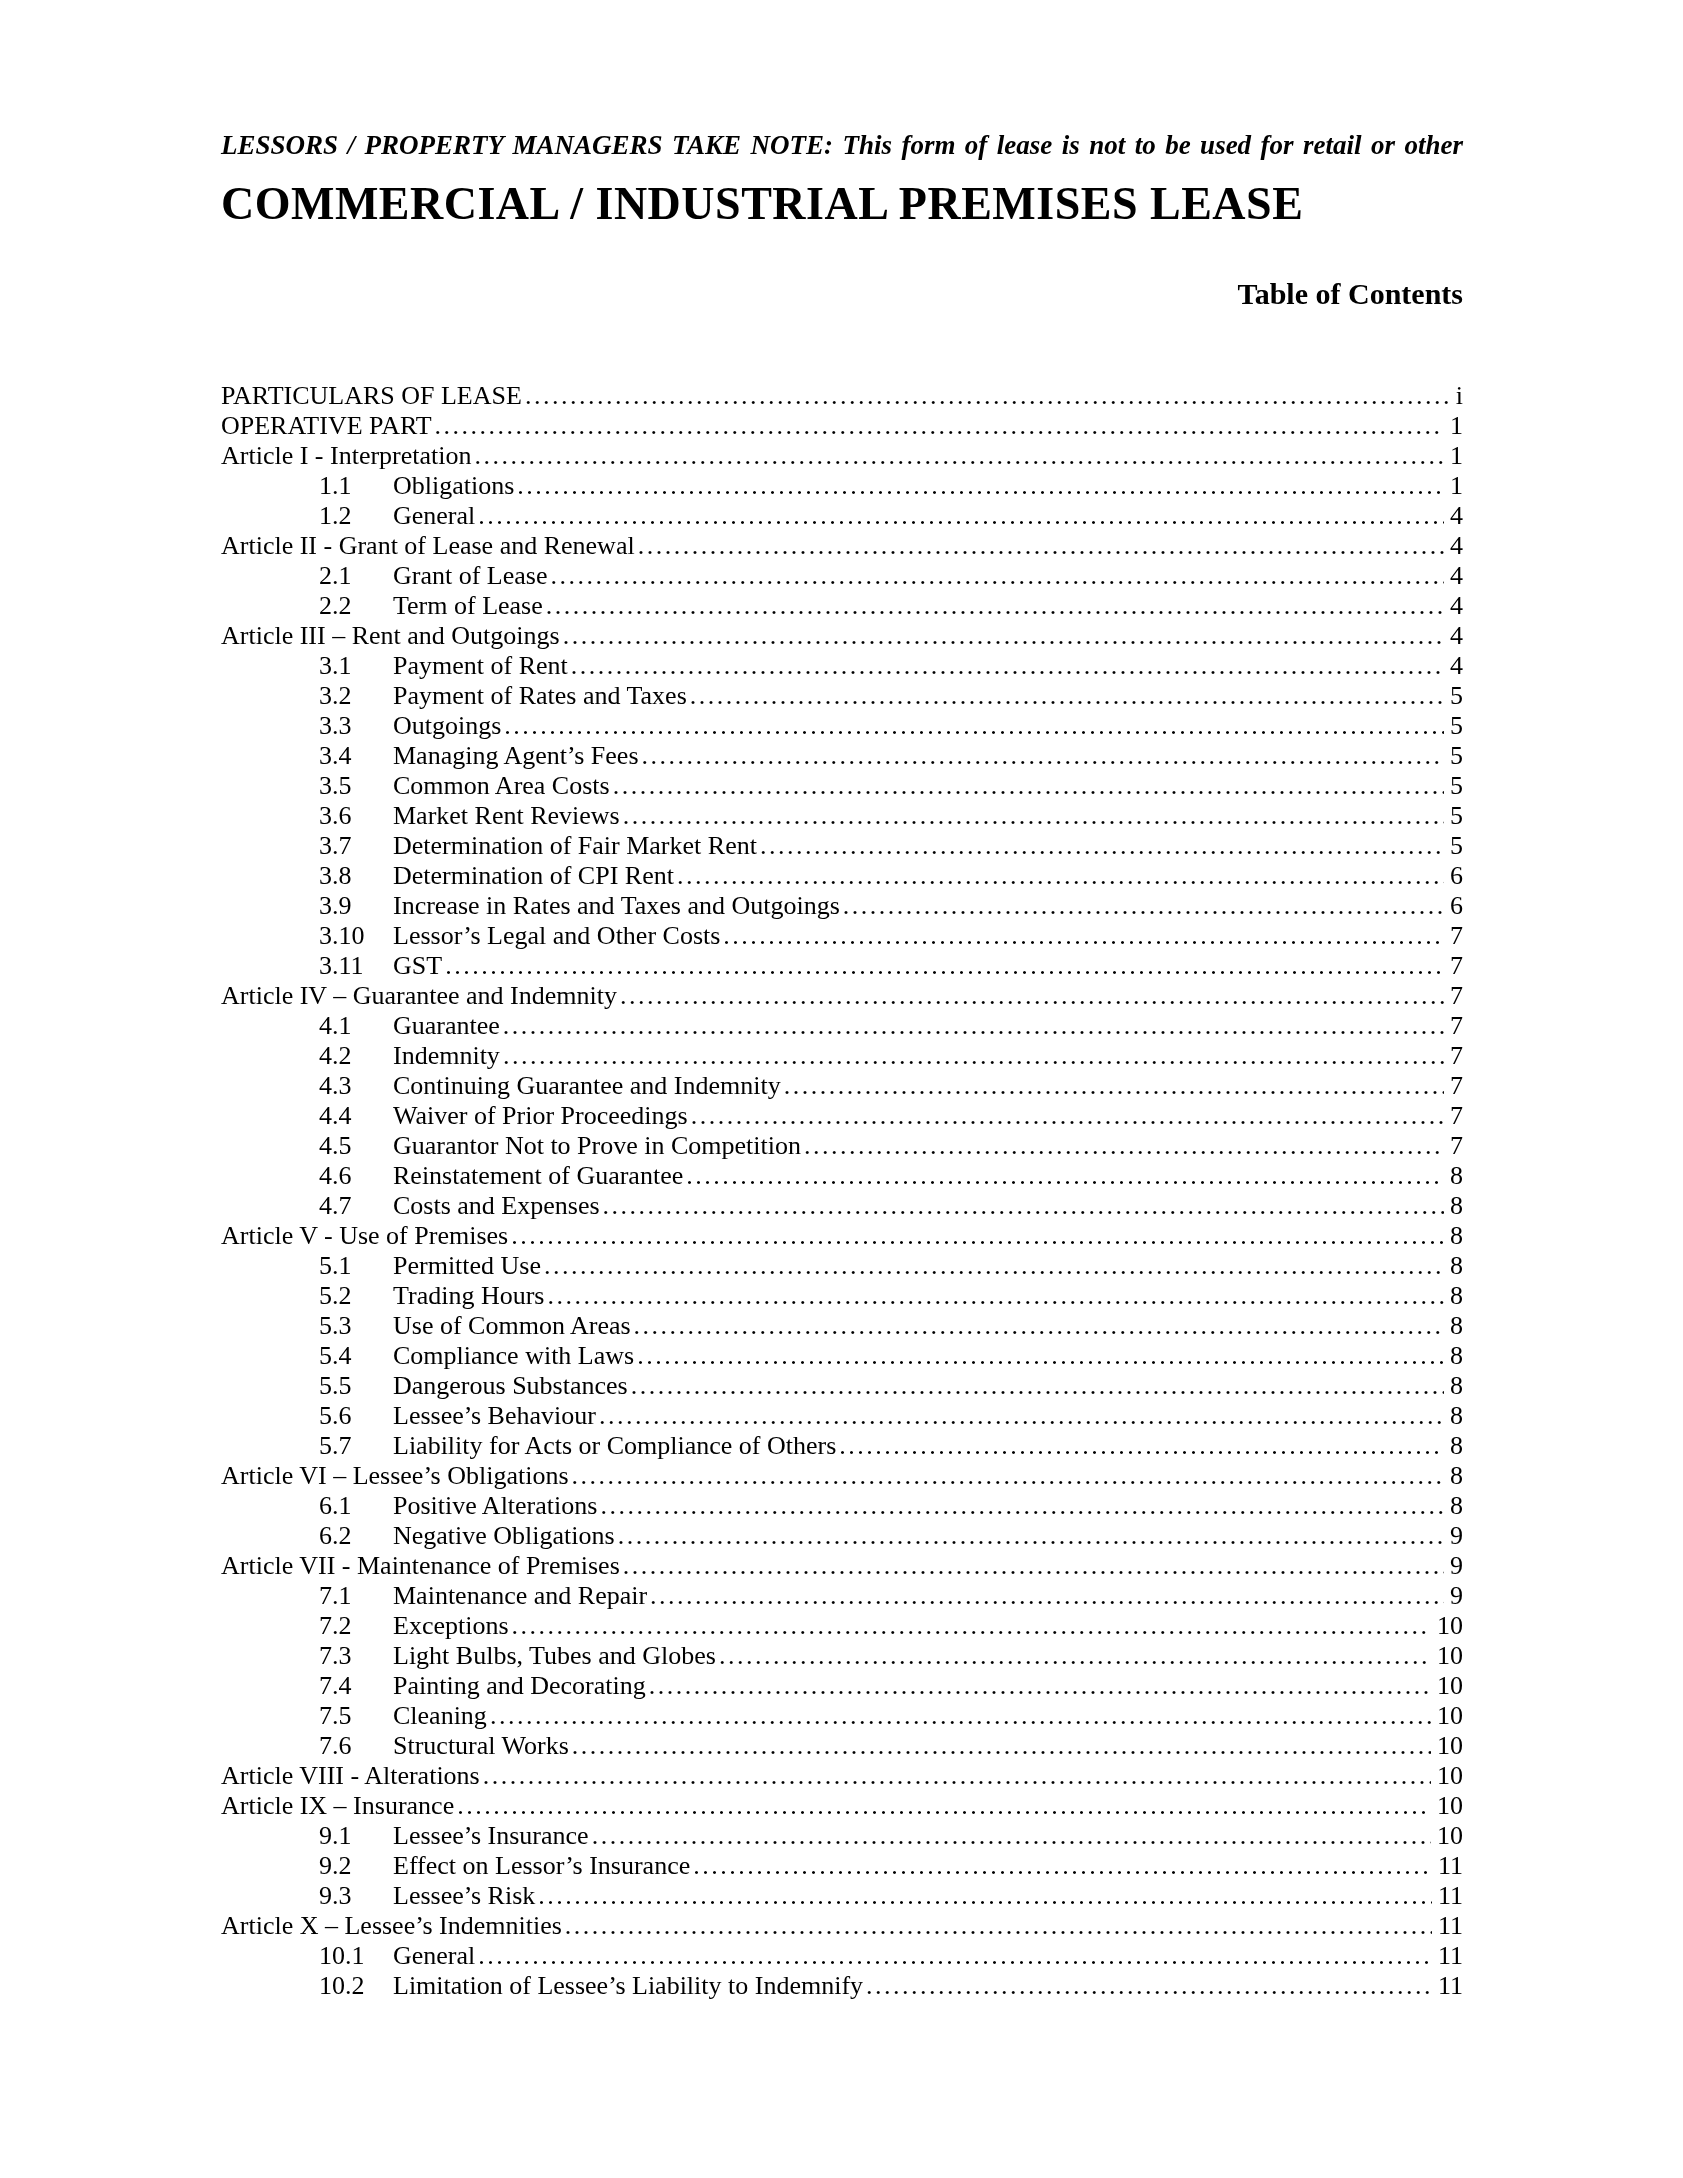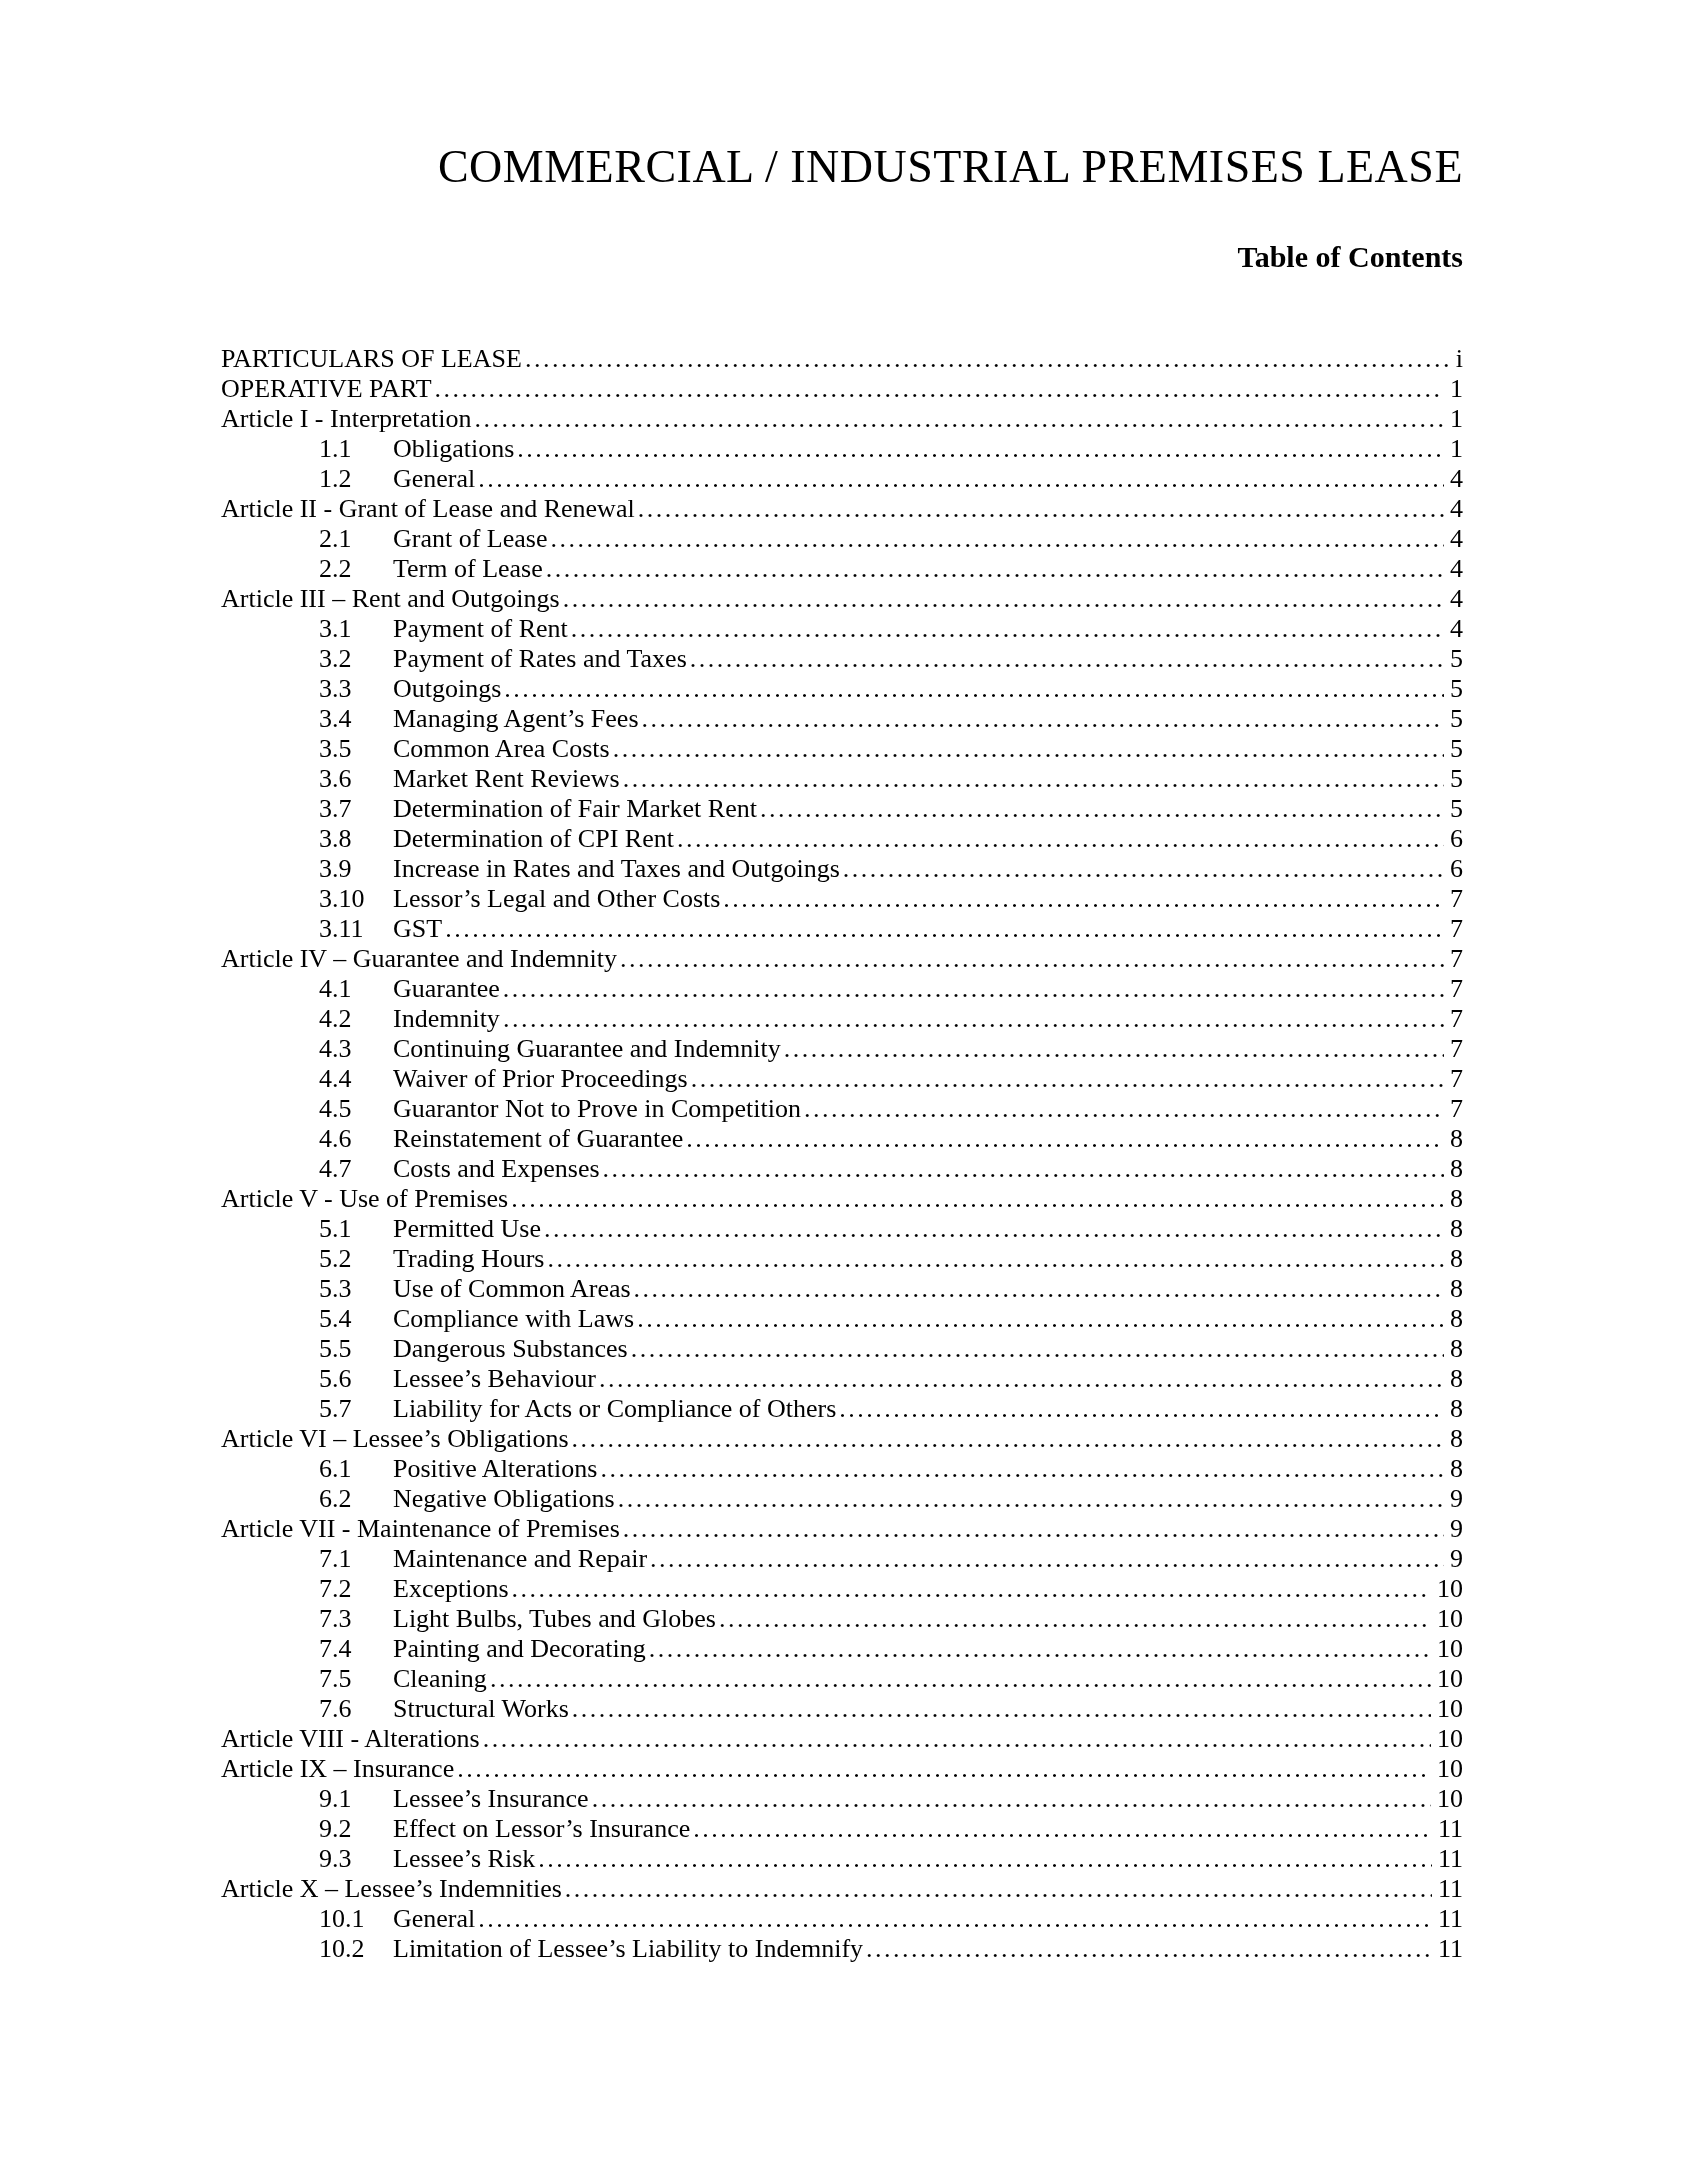--- a/index.html
+++ b/index.html
@@ -18,23 +18,23 @@
     margin: 0;
     font-style: italic;
     font-weight: 600;
     font-size: 27px;
     line-height: 37px;
   }
   .note-line1 { display: block; text-align: justify; text-align-last: justify; }
   .note-line2 { display: block; }
   .title {
     margin: 14px 0 0 0;
-    text-align: right;
+    text-align: left;
     font-size: 46px;
-    font-weight: 400;
+    font-weight: 700;
     letter-spacing: 0.5px;
     line-height: 52px;
   }
   .toc-heading {
     margin: 46px 0 0 0;
     text-align: right;
     font-size: 30px;
     font-weight: 700;
     line-height: 35px;
   }
@@ -63,20 +63,21 @@
     content: "..........................................................................................................................................................................................................................................................";
     letter-spacing: 2.5px;
   }
   .toc-page { flex: 0 0 auto; }
 </style>
 </head>
 <body>
 
 <div class="page">
   <p class="note">
+    <span class="note-line1">LESSORS / PROPERTY MANAGERS TAKE NOTE: This form of lease is not to be used for retail or other</span>
   </p>
   <h1 class="title">COMMERCIAL / INDUSTRIAL PREMISES LEASE</h1>
   <h2 class="toc-heading">Table of Contents</h2>
   <div class="toc" id="toc">
       <div class="toc-row">
         <span class="toc-label">PARTICULARS OF LEASE</span>
         <span class="toc-leader"></span>
         <span class="toc-page">i</span>
       </div>
       <div class="toc-row">

